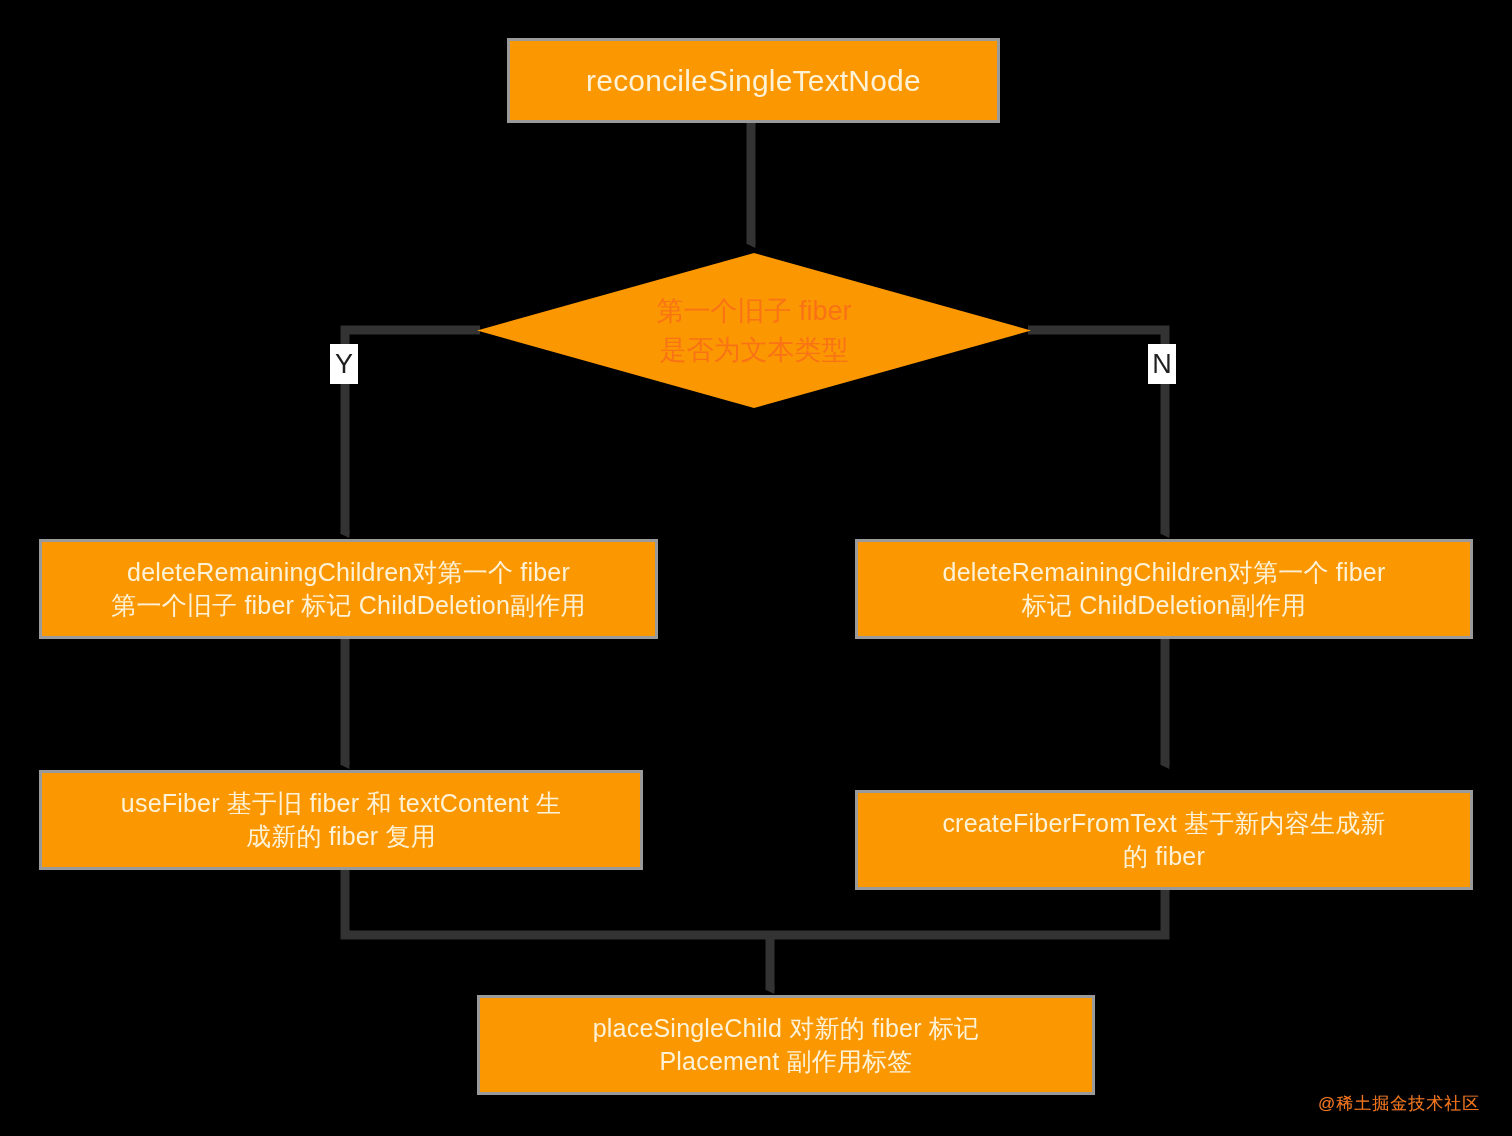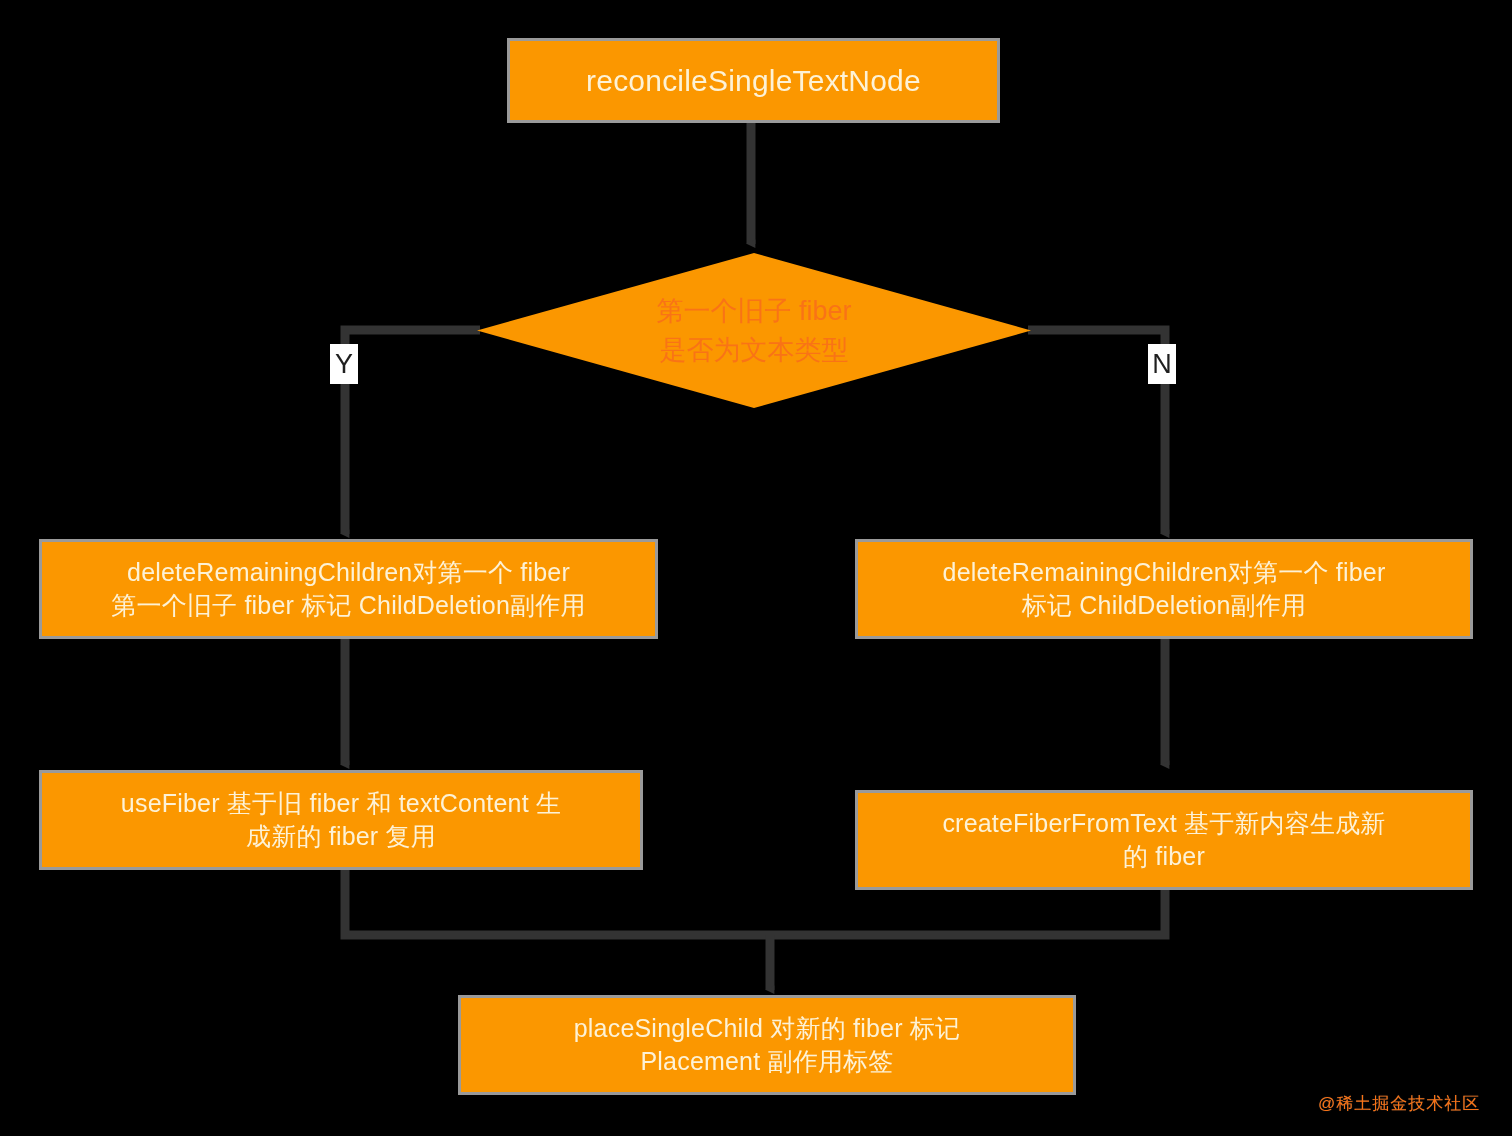--- a/index.html
+++ b/index.html
@@ -97,21 +97,21 @@
   }
   #node-right-createfiber {
     left: 858px;
     top: 773px;
     width: 612px;
     height: 94px;
     font-size: 25px;
     margin-top: 20px;
   }
   #node-place {
-    left: 461px;
+    left: 480px;
     top: 998px;
     width: 612px;
     height: 94px;
     font-size: 25px;
   }
   .edge-label {
     position: absolute;
     background: #ffffff;
     color: #1f1f1f;
     font-size: 27px;

